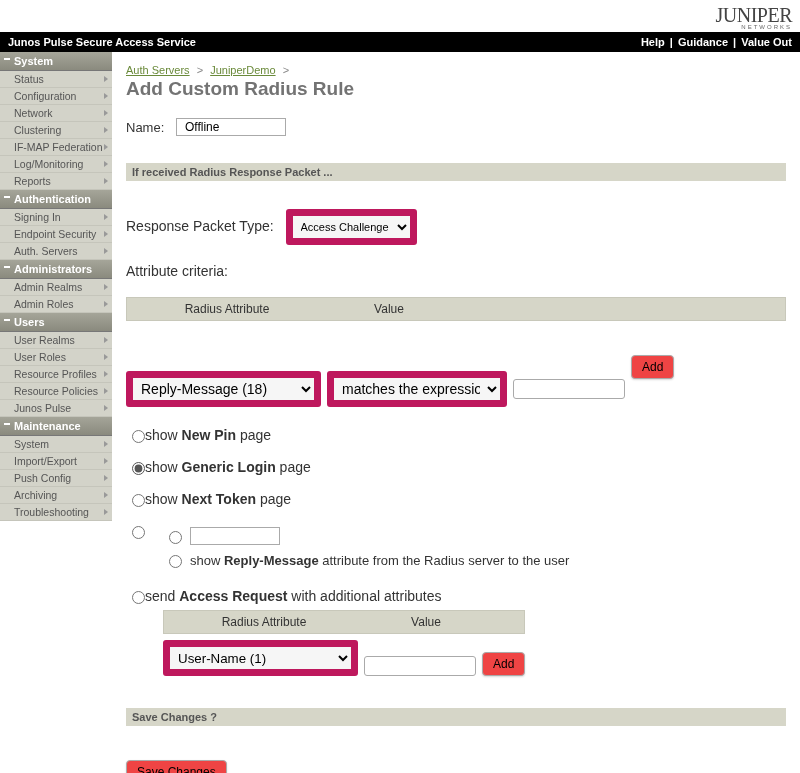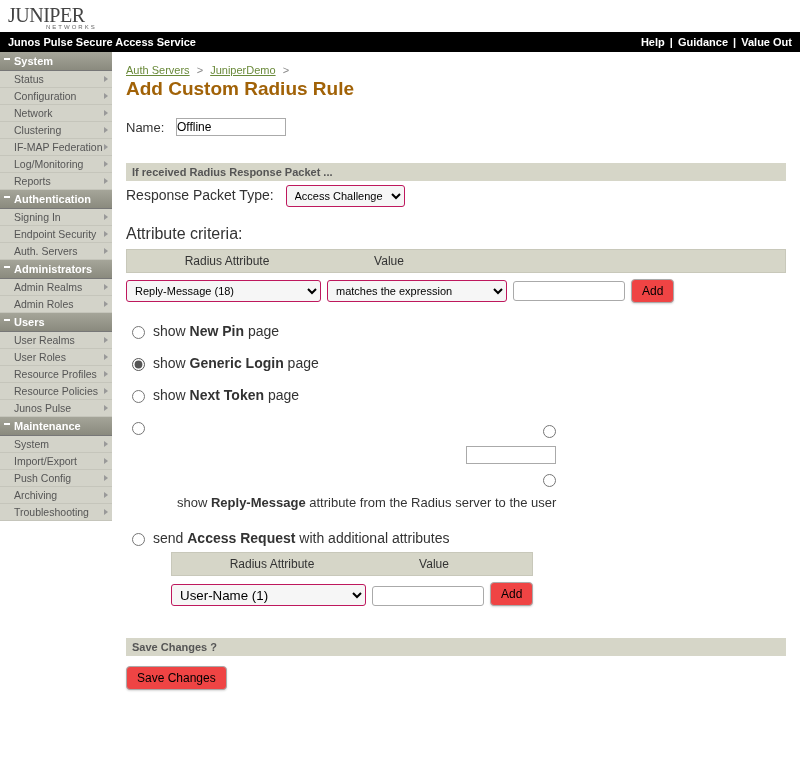--- a/index.html
+++ b/index.html
@@ -1,61 +1,61 @@
 <!DOCTYPE html>
 <html><head>
 <meta charset="utf-8">
 <style>
 * { box-sizing: border-box; margin: 0; padding: 0; font-family: Arial, Helvetica, sans-serif; }
 body { font-size: 12px; color: #333; background: #fff; }
 .page { width: 800px; margin: 0 auto; }
-.logo { padding: 4px 8px 2px; }
+.logo { padding: 4px 8px 2px; text-align: right; }
 .logo-text { font-family: Georgia, 'Times New Roman', serif; font-size: 20px; letter-spacing: -0.5px; color: #444; font-weight: normal; }
 .logo-sub { font-size: 6px; letter-spacing: 2px; color: #666; margin-left: 38px; margin-top:-3px;}
 .topbar { background: #000; color: #fff; height: 20px; display: flex; align-items: center; justify-content: space-between; padding: 0 8px; font-size: 11px; font-weight: bold; }
 .topbar a { color: #fff; text-decoration: none; }
 .topbar .right span { margin: 0 2px; }
 .layout { display: flex; }
 .sidebar { width: 112px; background: #fff; }
 .nav-section { background: linear-gradient(#a5a599, #8a8a7e); color: #fff; font-weight: bold; font-size: 11px; padding: 3px 4px 3px 14px; position: relative; border-bottom: 1px solid #777; }
 .nav-section::before { content: ''; position: absolute; left: 4px; top: 6px; width: 6px; height: 2px; background: #fff; }
 .nav-item { background: #d3d3c9; color: #555; font-size: 10.5px; padding: 2px 4px 2px 14px; border-bottom: 1px solid #c5c5bb; position: relative; cursor: pointer; }
 .nav-item::after { content: ''; position: absolute; right: 4px; top: 5px; width: 0; height: 0; border-top: 3px solid transparent; border-bottom: 3px solid transparent; border-left: 4px solid #999; }
 .content { flex: 1; padding: 12px 14px; }
 .breadcrumb { font-size: 11px; color: #888; margin-bottom: 2px; }
 .breadcrumb a { color: #6a8a3a; text-decoration: underline; }
-.page-title { font-size: 19px; font-weight: bold; color: #a16207; margin-bottom: 18px; }
+.page-title { font-size: 19px; font-weight: bold; color: #737373; margin-bottom: 18px; }
 .field-row { display: flex; align-items: center; margin-bottom: 27px; font-size: 13px;}
 .field-row label { width: 50px; font-weight: normal; }
-.field-row input[type="text"] { border: 1px solid #aaa; padding: 2px 0; font-size: 12px; width: 110px; height: 18px;}
-.section-bar { background: #d6d6c8; font-size: 11px; font-weight: bold; color: #555; padding: 3px 6px; margin-top: 12px; margin-bottom: 4px; }
+.field-row input[type="text"] { border: 1px solid #aaa; padding: 2px 8px; font-size: 12px; width: 110px; height: 18px;}
+.section-bar { background: #d6d6c8; font-size: 11px; font-weight: bold; color: #555; padding: 3px 6px; margin-top: 12px; margin-bottom: 28px; }
 .response-row { font-size: 14px; margin-bottom: 18px; }
 .response-row select { font-size: 11px; margin-left: 8px; }
-.attr-label { font-size: 16px; margin-bottom: 6px; display:block;}
+.attr-label { font-size: 14px; margin-bottom: 18px; display:block;}
 .criteria-table { display: flex; background: #d6d6c8; border: 1px solid #c8c8ba;}
 .criteria-table .th { text-align: center; font-size: 12px; padding: 4px; color: #333;}
 .criteria-row { display: flex; align-items: center; padding: 6px 0; gap: 6px;}
-.criteria-row select, .criteria-row input[type=text] { font-size: 11px; }
+.criteria-row select, .criteria-row input[type=text] { font-size: 14px; margin-top: 44px; }
 .sel-wide { width: 195px; }
 .sel-mid { width: 180px; }
 .inp-val { width: 112px; border:1px solid #aaa; height:20px; border-radius:3px; padding:2px 4px;}
 .btn { background: #ef4444; border: 1px solid #aaa; border-radius: 4px; padding: 4px 10px; font-size: 12px; cursor: pointer; box-shadow: 0 1px 2px rgba(0,0,0,0.15);}
 .radio-list { padding: 6px 0 6px 6px; }
-.radio-item { display: flex; align-items: flex-start; gap: 8px; padding: 8px 0; font-size: 14px; color: #333;}
+.radio-item { display: flex; align-items: flex-start; padding: 8px 0; font-size: 14px; color: #333;}
 .radio-item input[type=radio]{ margin-top: 3px;}
 .radio-item strong { font-weight: bold; }
 .sub-list { margin-left: 24px; }
-.sub-item { display: flex; align-items: flex-end; gap: 8px; padding: 4px 0; font-size: 13px; color: #333; max-width: 430px; flex-direction: column;}
+.sub-item { display: flex; align-items: center; gap: 8px; padding: 4px 0; font-size: 13px; color: #333; max-width: 430px;}
 .sub-item input[type=radio]{ margin-top: 2px;}
 .inner-table { margin-left: 18px; margin-top: 6px;}
 .inner-header { display:flex; background:#d6d6c8; border:1px solid #c8c8ba;}
 .inner-header .th { text-align:center; font-size:12px; padding:4px;}
 .inner-row { display:flex; align-items:flex-end; gap:6px; padding:6px 0;}
 .save-row { padding: 6px 0 18px;}
-select { -webkit-appearance: menulist; appearance: menulist; background:#f6f6f6; border:1px solid #be185d; border-radius:3px; padding:2px 4px; height:22px;}
+select { -webkit-appearance: menulist; appearance: menulist; background:#f6f6f6; border:7px solid #be185d; border-radius:3px; padding:2px 4px; height:36px;}
 input[type=radio]{ accent-color: #555;}
 .small-input { border:1px solid #aaa; width:90px; height:18px; background:#fff;}
 </style>
 </head>
 <body>
 
 <div class="page">
   <div class="logo">
     <div class="logo-text">JUNIPER</div>
     <div class="logo-sub">NETWORKS</div>

